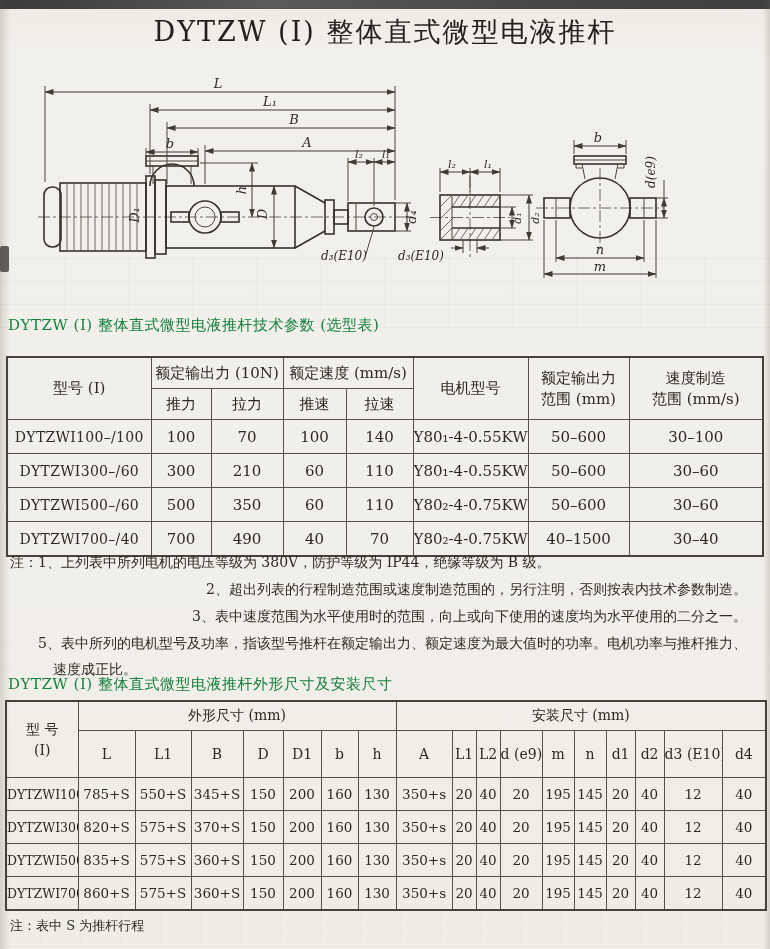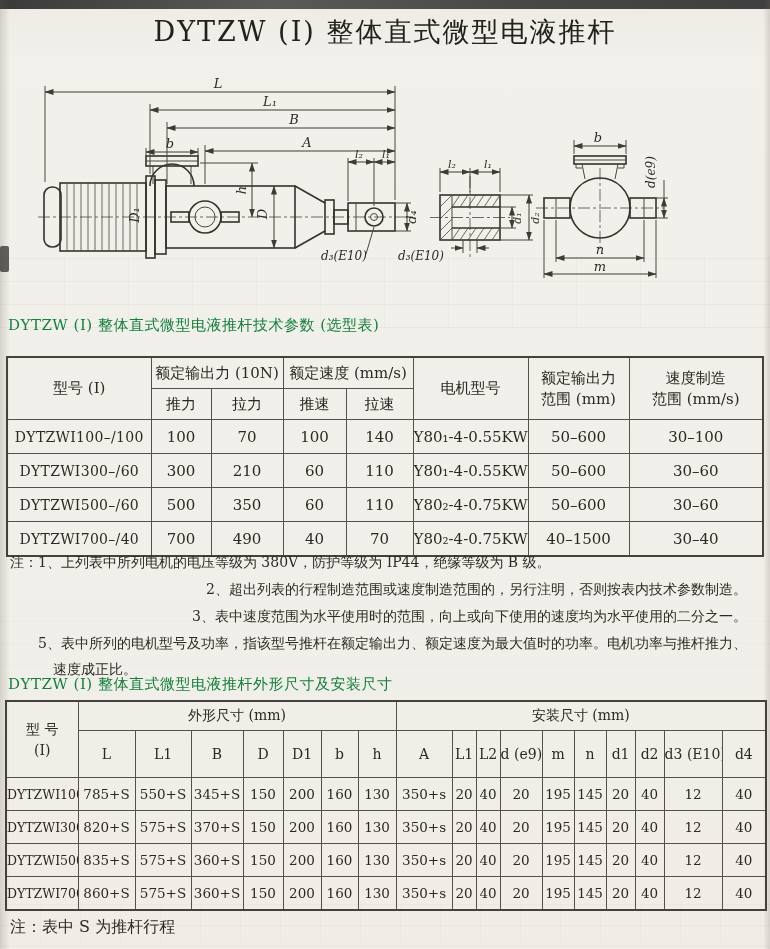--- a/index.html
+++ b/index.html
@@ -56,21 +56,21 @@
   #t2{top:700px;left:5px;width:760px;}
   #t2 th{font-size:14px;}
   #t2 thead tr.grp th{height:28px;}
   #t2 thead tr.cols th{height:46px;}
   #t2 td{font-size:13.5px;height:32px;}
   #t2 td.model{font-size:12.5px;}
   .two-line div{line-height:21px;}
   .notes{position:absolute;left:10px;top:549px;font-size:14px;line-height:27px;color:#2e2b25;}
   .notes .ind{padding-left:28px;text-align:right;}
   .notes .ind2{padding-left:43px;font-family:Liberation Mono, monospace;}
-  .note2{position:absolute;left:10px;top:917px;font-size:16px;color:#2e2b25;}
+  .note2{position:absolute;left:10px;top:917px;font-size:13px;color:#2e2b25;}
 </style>
 </head>
 <body>
 
 <div class="topbar"></div>
 <div class="edge-l"></div>
 <div class="edge-r"></div>
 <div class="ghost g1"></div>
 <div class="ghost g2"></div>
 <div class="ghost g3"></div>

